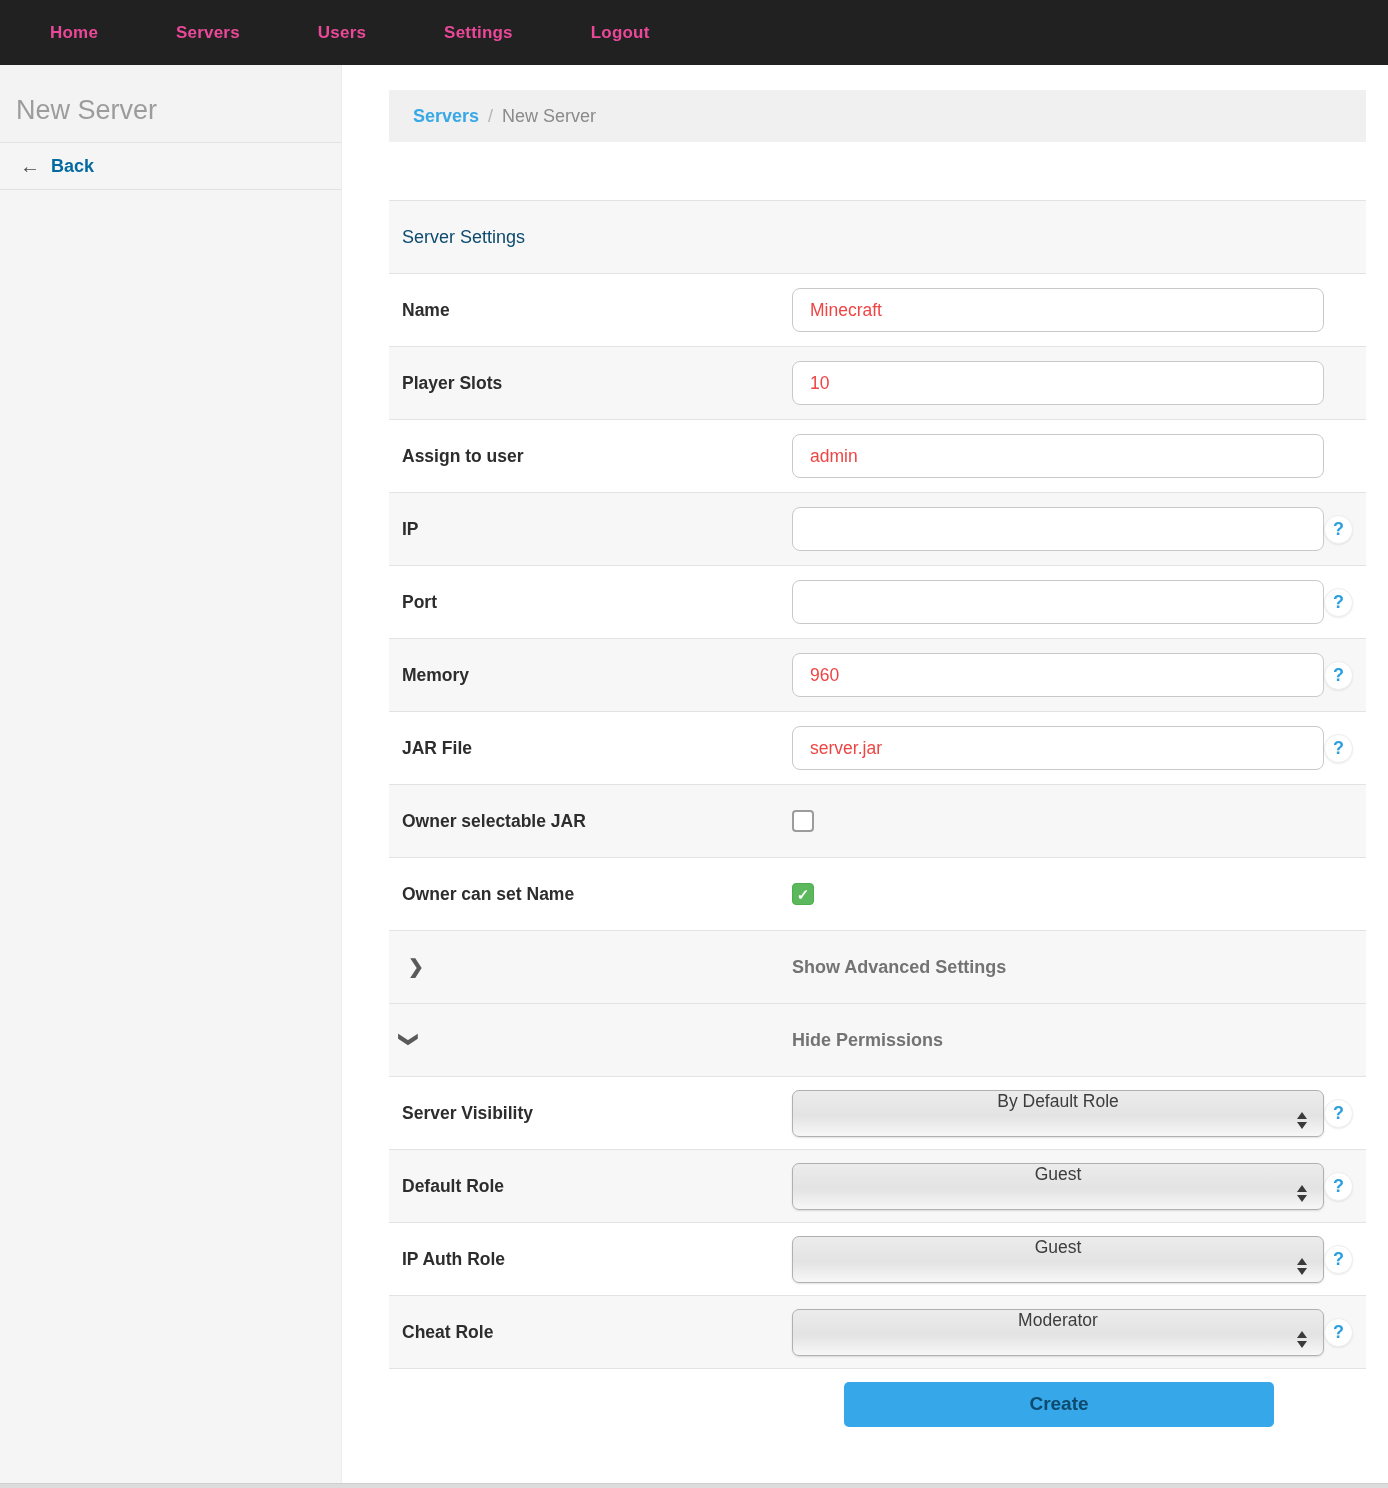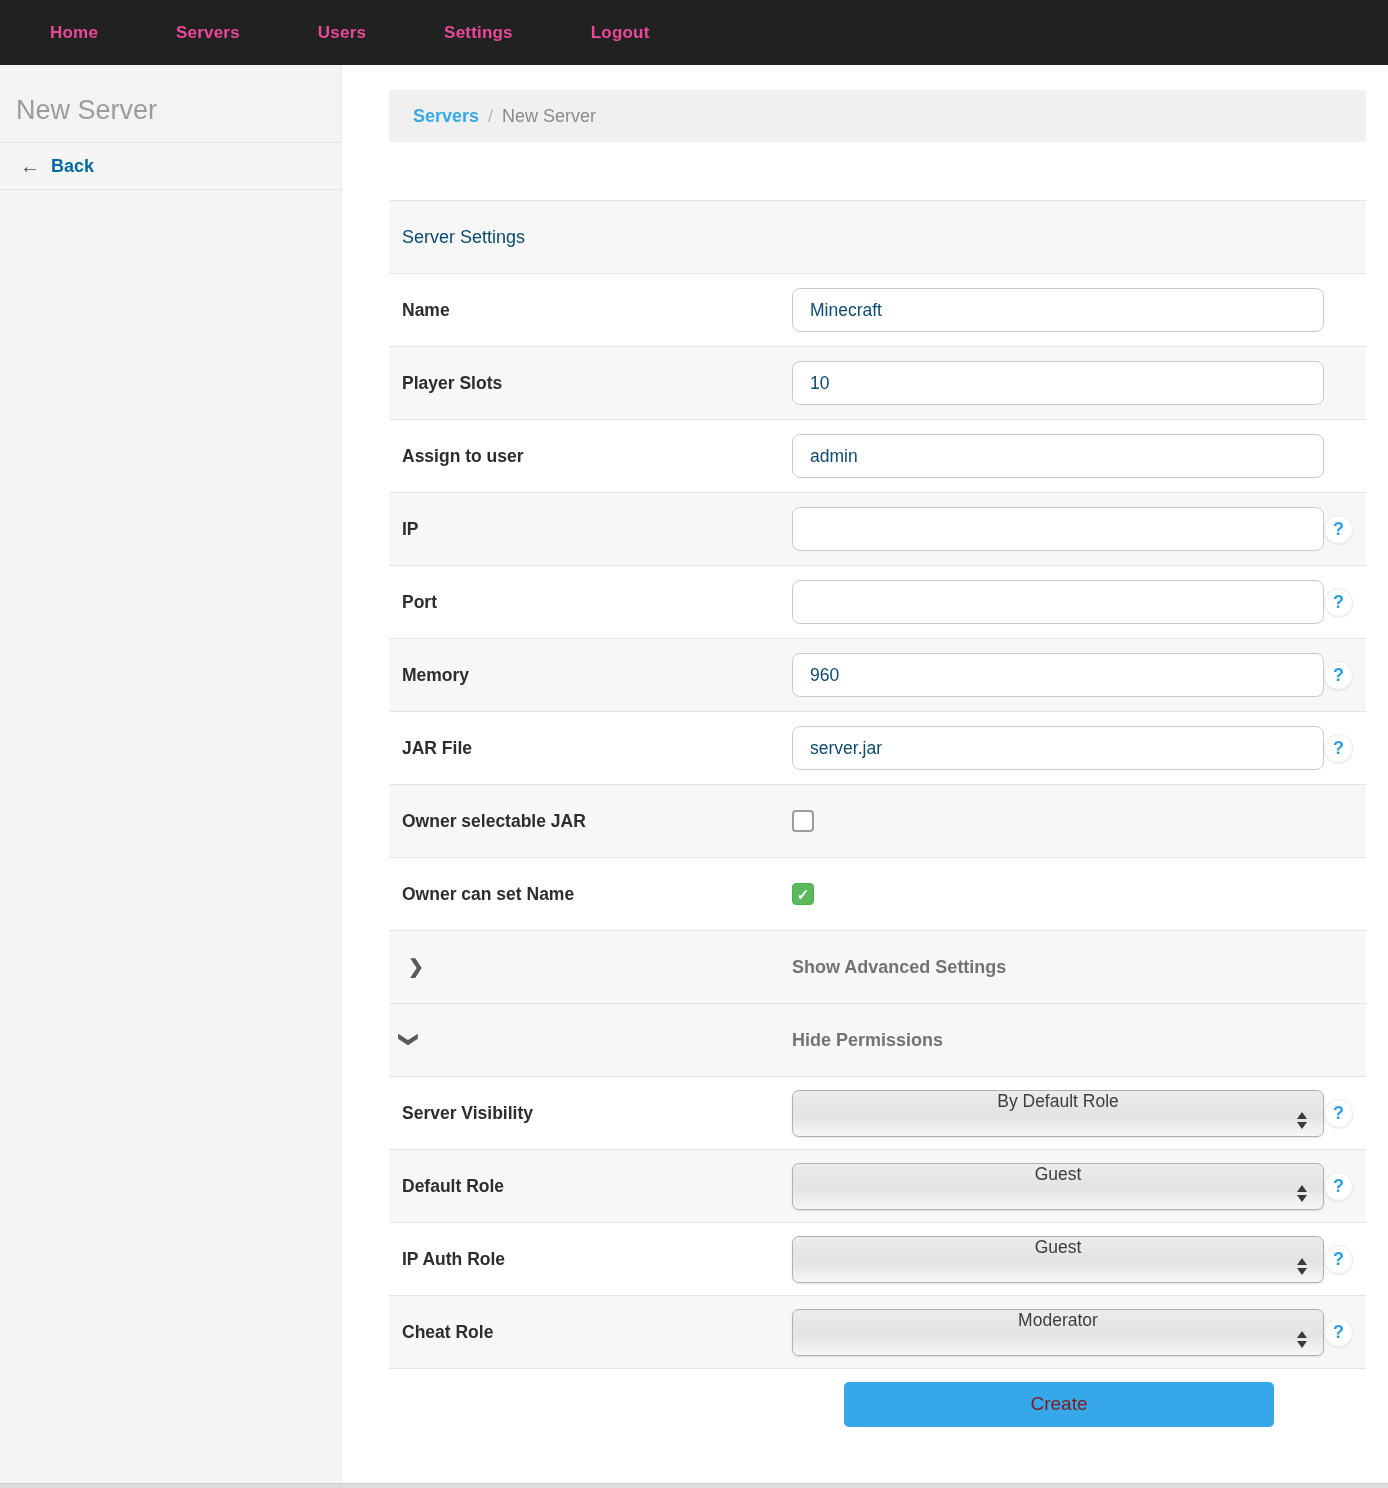--- a/index.html
+++ b/index.html
@@ -97,21 +97,21 @@
   .row-control { flex: 1; display: flex; align-items: center; }
   .section-title { font-size: 18px; font-weight: 400; color: #0c4a6e; }
   .text-input {
     width: 532px;
     height: 44px;
     border: 1px solid #c9c9c9;
     border-radius: 8px;
     background: #fff;
     padding: 0 17px;
     font-size: 17.5px;
-    color: #0c4a6e;
+    color: #ef4444;
     font-family: "Liberation Sans", sans-serif;
     outline: none;
   }
   .help-btn {
     margin-left: auto;
     width: 29px;
     height: 29px;
     border-radius: 50%;
     background: #ffffff;
     border: 1px solid #ededed;
@@ -192,23 +192,23 @@
     padding: 8px 13px 0 13px;
     height: 62px;
   }
   .create-btn {
     margin-left: 442px;
     width: 430px;
     height: 45px;
     background: #36a7e9;
     border: none;
     border-radius: 5px;
-    color: #7f1d1d;
+    color: #0c4a6e;
     font-size: 19px;
-    font-weight: 400;
+    font-weight: 700;
     font-family: "Liberation Sans", sans-serif;
     cursor: pointer;
   }
   .bottom-strip {
     height: 5px;
     width: 1388px;
     background: #dcdcdc;
     border-top: 1px solid #cfcfcf;
   }
 </style>

